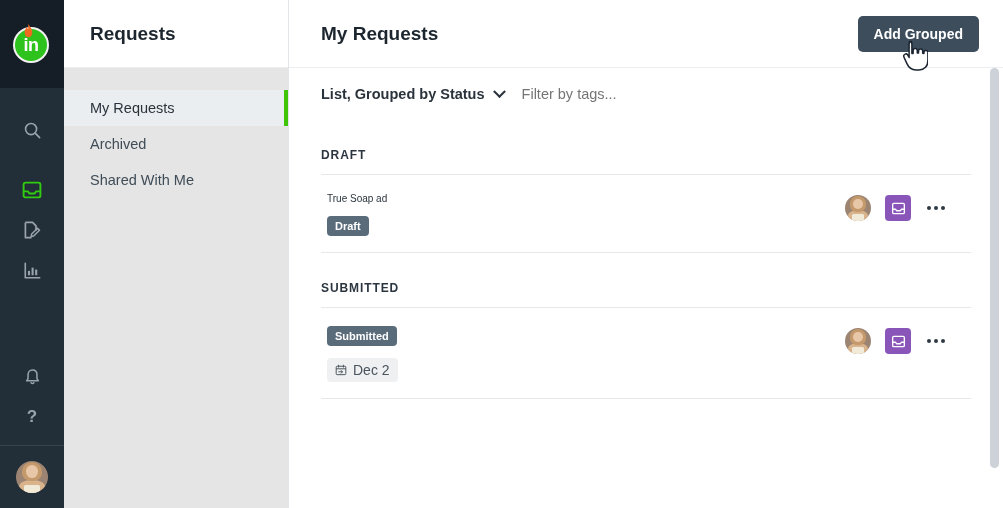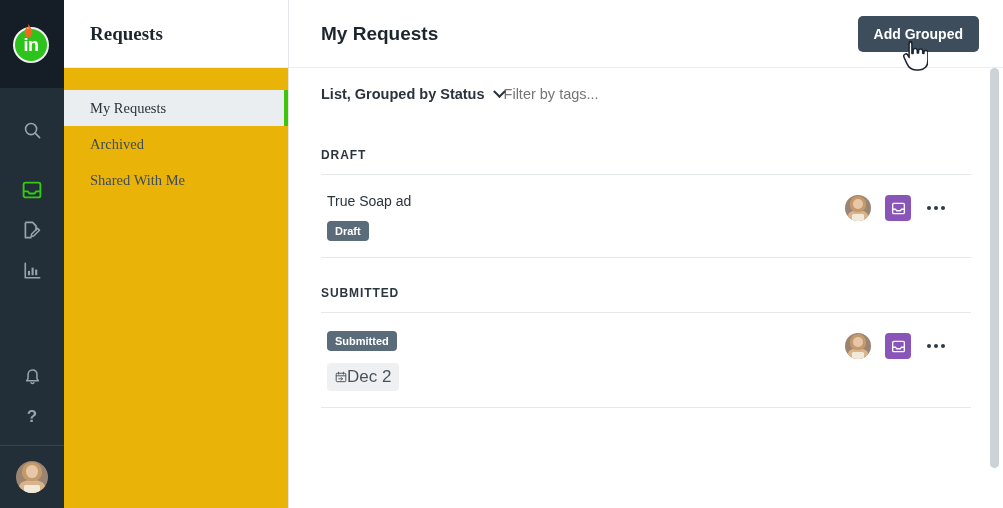--- a/index.html
+++ b/index.html
@@ -104,25 +104,24 @@
     width: 48%; height: 26%;
     background: #f2ead9;
     border-radius: 18% 18% 6% 6%;
   }
 
   
   .panel {
     width: 225px;
     flex: 0 0 225px;
     height: 508px;
-    background: #eab308;
+    background: #e5e5e5;
     border-right: 1px solid #e3e6e8;
     display: flex;
     flex-direction: column;
-    font-family: Liberation Serif, serif;
   }
   .panel-head {
     height: 68px;
     display: flex; align-items: center;
     padding: 0 0 0 26px;
     border-bottom: 1px solid #eceef0;
     background: #ffffff;
   }
   .panel-title {
     font-size: 19px;
@@ -181,21 +180,21 @@
     border-radius: 5px;
     padding: 10px 16px;
     cursor: pointer;
     font-family: "Liberation Sans", sans-serif;
   }
 
   .toolbar {
     height: 52px;
     display: flex; align-items: center;
     padding: 0 32px;
-    gap: 0;
+    gap: 18px;
     flex: 0 0 52px;
   }
   .sort-sel {
     display: flex; align-items: center; gap: 10px;
     font-size: 14.5px; color: #2a333c; font-weight: bold;
     cursor: pointer;
   }
   .chev {
     display: inline-block;
     width: 9px; height: 9px;
@@ -227,34 +226,34 @@
   }
   .group-rule { height: 1px; background: #e6e9eb; }
 
   .row {
     padding: 18px 0 16px 0;
     display: flex;
     align-items: flex-start;
     justify-content: space-between;
   }
   .row-left { display: flex; flex-direction: column; gap: 12px; padding-left: 6px; }
-  .row-title { font-size: 14px; color: #2b343c; text-align: right; }
+  .row-title { font-size: 10px; color: #2b343c; text-align: right; }
   .chips { display: flex; align-items: center; gap: 8px; }
   .chip {
     font-size: 11px;
     font-weight: bold;
     color: #ffffff;
     background: #5a6b7a;
     border-radius: 4px;
     padding: 4px 8px;
     line-height: 1.1;
   }
   .chip-date {
-    display: inline-flex; align-items: center; 
-    font-size: 17px;
+    display: inline-flex; align-items: center; gap: 6px;
+    font-size: 14px;
     color: #4a545e;
     background: #eef0f2;
     border-radius: 4px;
     padding: 4px 8px;
   }
   .row-right {
     display: flex; align-items: center; gap: 14px;
     padding-top: 2px; padding-right: 24px;
   }
   .purple-btn {

